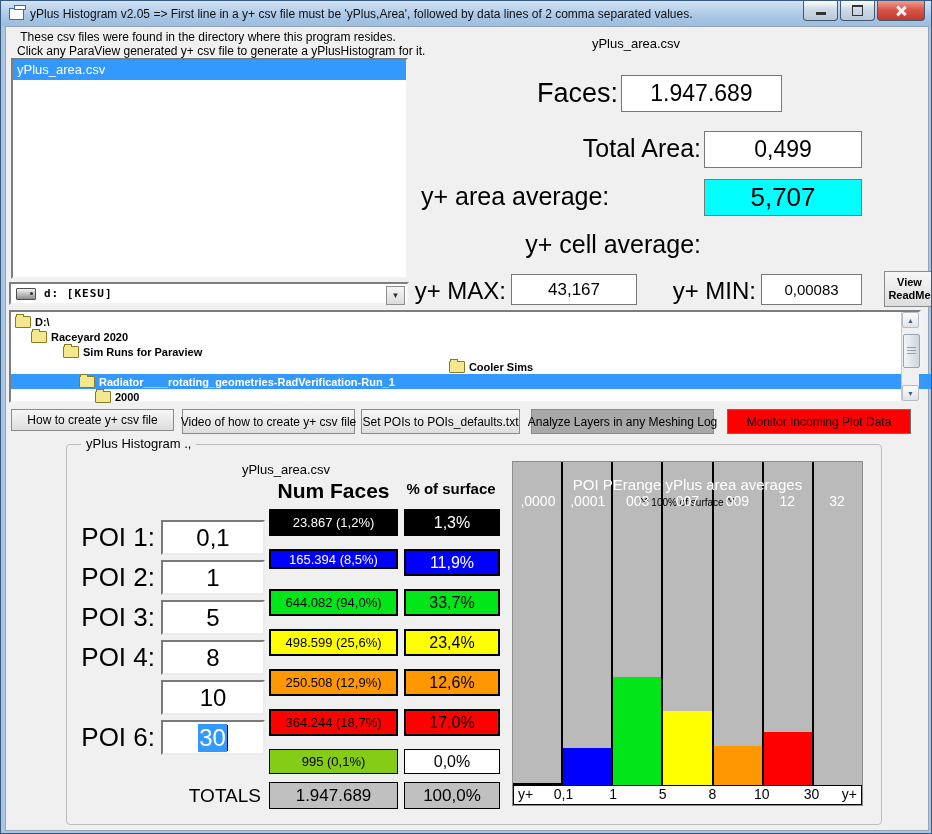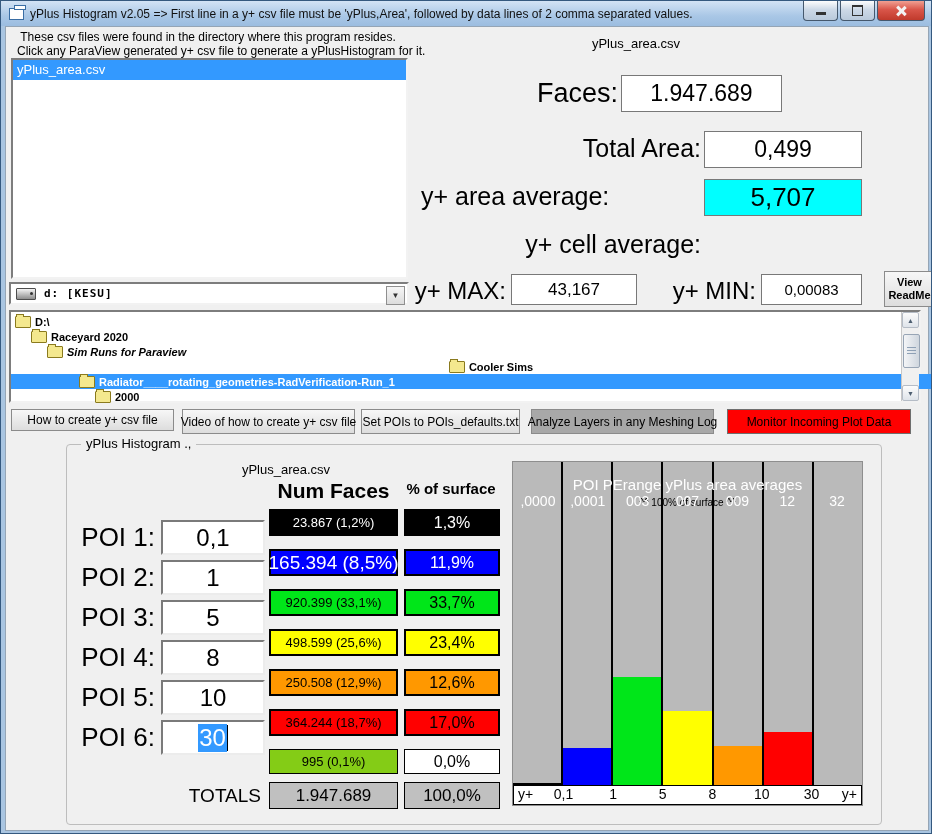--- a/index.html
+++ b/index.html
@@ -124,21 +124,21 @@
 
   <div class="abs sunken" style="left:8px;top:309px;width:912px;height:93px;padding-top:2px;">
     <div class="tree-row" style="padding-left:4px;">
       <span class="folder-icon"></span>
       <span>D:\</span>
     </div>
     <div class="tree-row" style="padding-left:20px;">
       <span class="folder-icon"></span>
       <span>Raceyard 2020</span>
     </div>
-    <div class="tree-row" style="padding-left:36px;font-style:italic;">
+    <div class="tree-row" style="padding-left:52px;">
       <span class="folder-icon"></span>
       <span>Sim Runs for Paraview</span>
     </div>
     <div class="tree-row" style="padding-left:52px;justify-content:center;">
       <span class="folder-icon"></span>
       <span>Cooler Sims</span>
     </div>
     <div class="tree-row selected" style="padding-left:68px;width:891px;">
       <span class="folder-icon"></span>
       <span>Radiator____rotating_geometries-RadVerification-Run_1</span>
@@ -178,33 +178,32 @@
       <span>1</span>
     </div>
   <div class="abs lbl poi-label" style="left:40px;top:599px;width:114px;">POI 3:</div>
   <div class="abs poi-input" style="left:160px;top:599px;">
       <span>5</span>
     </div>
   <div class="abs lbl poi-label" style="left:40px;top:639px;width:114px;">POI 4:</div>
   <div class="abs poi-input" style="left:160px;top:639px;">
       <span>8</span>
     </div>
-  <div class="abs lbl poi-label" style="left:40px;top:679px;width:114px;">POI 5:</div>
   <div class="abs poi-input" style="left:160px;top:679px;">
       <span>10</span>
     </div>
   <div class="abs lbl poi-label" style="left:40px;top:719px;width:114px;">POI 6:</div>
   <div class="abs poi-input" style="left:160px;top:719px;">
       <span class="sel-text">30</span>
       <span class="caret"></span>
     </div>
 
   <div class="abs bar" style="left: 268px; top: 508px; width: 129px; height: 27px; font-size: 13px; background: rgb(0, 0, 0); color: rgb(255, 255, 255);">23.867 (1,2%)</div>
-  <div class="abs bar" style="left: 268px; top: 548px; width: 129px; height: 27px; font-size: 19px; background: rgb(0, 0, 255); color: rgb(255, 255, 255);">165.394 (8,5%)</div>
-  <div class="abs bar" style="left: 268px; top: 588px; width: 129px; height: 27px; font-size: 13px; background: rgb(0, 230, 25); color: rgb(0, 0, 0);">920.399 (33,1%)</div>
+  <div class="abs bar" style="left: 268px; top: 548px; width: 129px; height: 20px; font-size: 13px; background: rgb(0, 0, 255); color: rgb(255, 255, 255);">165.394 (8,5%)</div>
+  <div class="abs bar" style="left: 268px; top: 588px; width: 129px; height: 27px; font-size: 13px; background: rgb(0, 230, 25); color: rgb(0, 0, 0);">644.082 (94,0%)</div>
   <div class="abs bar" style="left: 268px; top: 628px; width: 129px; height: 27px; font-size: 13px; background: rgb(255, 255, 0); color: rgb(0, 0, 0);">498.599 (25,6%)</div>
   <div class="abs bar" style="left: 268px; top: 668px; width: 129px; height: 27px; font-size: 13px; background: rgb(255, 152, 0); color: rgb(0, 0, 0);">250.508 (12,9%)</div>
   <div class="abs bar" style="left: 268px; top: 708px; width: 129px; height: 27px; font-size: 13px; background: rgb(255, 0, 0); color: rgb(0, 0, 0);">364.244 (18,7%)</div>
   <div class="abs bar" style="left: 268px; top: 748px; width: 129px; height: 25px; font-size: 13px; border-width: 1px; background: #84cc16; color: rgb(0, 0, 0);">995 (0,1%)</div>
 
   <div class="abs bar" style="left: 403px; top: 508px; width: 96px; height: 27px; font-size: 16px; background: rgb(0, 0, 0); color: rgb(255, 255, 255);">1,3%</div>
   <div class="abs bar" style="left: 403px; top: 548px; width: 96px; height: 27px; font-size: 16px; background: rgb(0, 0, 255); color: rgb(255, 255, 255);">11,9%</div>
   <div class="abs bar" style="left: 403px; top: 588px; width: 96px; height: 27px; font-size: 16px; background: rgb(0, 230, 25); color: rgb(0, 0, 0);">33,7%</div>
   <div class="abs bar" style="left: 403px; top: 628px; width: 96px; height: 27px; font-size: 16px; background: rgb(255, 255, 0); color: rgb(0, 0, 0);">23,4%</div>
   <div class="abs bar" style="left: 403px; top: 668px; width: 96px; height: 27px; font-size: 16px; background: rgb(255, 152, 0); color: rgb(0, 0, 0);">12,6%</div>

